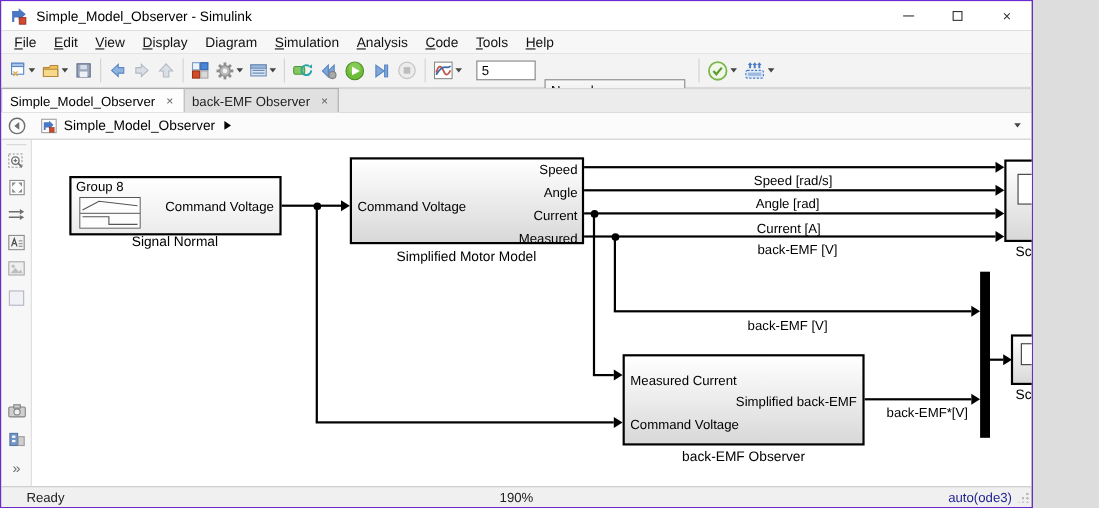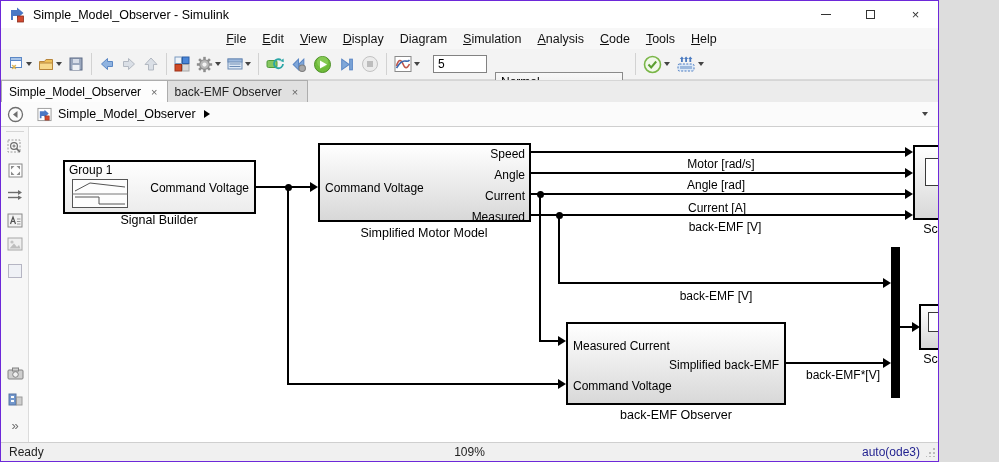--- a/index.html
+++ b/index.html
@@ -12,21 +12,21 @@
   .titlebar .app-icon { margin-left:9px; width:16px; height:16px; }
   .titlebar .title { font-size:12.5px; color:#000; margin-left:7px; }
   .win-controls { margin-left:auto; display:flex; height:100%; }
   .win-btn { width:45px; height:100%; display:flex; align-items:center; justify-content:center;
              color:#333; font-size:13px; cursor:default; }
   .glyph-min { width:10px; height:1px; background:#333; display:inline-block; }
   .glyph-max { width:9px; height:9px; border:1px solid #333; display:inline-block; }
 
   
   .menubar { height:21px; background:#f7f7f7; display:flex; align-items:center; padding-left:4px;
-             font-size:12.5px; flex:0 0 21px;justify-content:center; }
+             font-size:12.5px; flex:0 0 21px; }
   .menu-item { padding:2px 8px; color:#111; cursor:default; }
 
   
   .toolbar { height:31px; background:#f3f3f3; border-bottom:1px solid #d9d9d9;
              display:flex; align-items:center; padding-left:4px; flex:0 0 31px; }
   .tb-btn { height:24px; min-width:22px; display:flex; align-items:center; justify-content:center;
             padding:0 2px; border:1px solid transparent; }
   .caret { width:0; height:0; border-left:3.5px solid transparent; border-right:3.5px solid transparent;
            border-top:4px solid #444; margin-left:2px; }
   .tb-sep { width:1px; height:22px; background:#d2d2d2; margin:0 4px; }
@@ -75,21 +75,21 @@
   .arr { position:absolute; width:0; height:0; border-left:8px solid #000;
          border-top:5px solid transparent; border-bottom:5px solid transparent; }
   .dot { position:absolute; width:7px; height:7px; border-radius:50%; background:#000; }
   .scope-screen { position:absolute; background:#fff; border:1.5px solid #3a3a3a; }
   .mux { position:absolute; background:#000; }
   .sb-plot { position:absolute; left:7px; top:17px; }
 
   
   .statusbar { height:19px; background:#f0f0f0; border-top:1px solid #cfcfcf; display:flex;
                align-items:center; font-size:12px; color:#222; position:relative; flex:0 0 19px; }
-  .st-left { padding-left:8px; }
+  .st-left { padding-left:23px; }
   .st-center { position:absolute; left:50%; transform:translateX(-50%); }
   .st-right { margin-left:auto; display:flex; align-items:center; }
   .st-solver { color:#1f1f8f; }
   .grip { width:10px; height:10px; margin:0 2px 0 6px;
           background:
             radial-gradient(circle at 8px 2px,#bbb 1px,transparent 1.3px),
             radial-gradient(circle at 8px 6px,#bbb 1px,transparent 1.3px),
             radial-gradient(circle at 4px 6px,#bbb 1px,transparent 1.3px),
             radial-gradient(circle at 8px 10px,#bbb 1px,transparent 1.3px),
             radial-gradient(circle at 4px 10px,#bbb 1px,transparent 1.3px),
@@ -363,30 +363,30 @@
           <rect x="3" y="4" width="3" height="2" fill="#fff"></rect>
           <rect x="3" y="8" width="3" height="2" fill="#fff"></rect>
         </svg>
       </div>
       <div class="sb-icon sb-expand" style="top:291px">»</div>
     </div>
 
     <div class="canvas">
 
       <div class="blk blk-light" style="left:34px; top:33px; width:193px; height:54px;">
-        <span class="portlab" style="left:4px; top:1px;">Group 1</span>
+        <span class="portlab" style="left:4px; top:1px;">Group 8</span>
         <svg class="sb-plot" width="56" height="29" viewBox="0 0 56 29">
           <rect x="0.5" y="0.5" width="55" height="28" fill="#fdfdfd" stroke="#555"></rect>
           <polyline points="3,12 18,4 53,8" fill="none" stroke="#555"></polyline>
           <line x1="0.5" y1="15" x2="55.5" y2="15" stroke="#777"></line>
           <polyline points="3,18 27,18 27,25 53,25" fill="none" stroke="#555"></polyline>
         </svg>
         <span class="portlab" style="right:5px; top:19px;">Command Voltage</span>
       </div>
-      <div class="caption" style="left:130px; top:86px;">Signal Builder</div>
+      <div class="caption" style="left:130px; top:86px;">Signal Normal</div>
 
       <div class="blk" style="left:289px; top:16px; width:213px; height:79px;">
         <span class="portlab" style="left:5px; top:36px;">Command Voltage</span>
         <span class="portlab" style="right:4px; top:2px;">Speed</span>
         <span class="portlab" style="right:4px; top:23px;">Angle</span>
         <span class="portlab" style="right:4px; top:44px;">Current</span>
         <span class="portlab" style="right:4px; top:65px;">Measured</span>
       </div>
       <div class="caption" style="left:395px; top:99px;">Simplified Motor Model</div>
 
@@ -434,31 +434,31 @@
       <div class="wire" style="left:529px; top:88px; width:2px; height:68px;"></div>
       <div class="wire" style="left:529px; top:155px; width:325px; height:2px;"></div>
       <div class="arr" style="left:854px; top:151px;"></div>
 
       <div class="wire" style="left:757px; top:235px; width:97px; height:2px;"></div>
       <div class="arr" style="left:854px; top:231px;"></div>
 
       <div class="wire" style="left:871px; top:199px; width:12px; height:2px;"></div>
       <div class="arr" style="left:883px; top:195px;"></div>
 
-      <div class="siglabel" style="left:692px; top:30px;">Motor [rad/s]</div>
+      <div class="siglabel" style="left:692px; top:30px;">Speed [rad/s]</div>
       <div class="siglabel" style="left:687px; top:51px;">Angle [rad]</div>
       <div class="siglabel" style="left:688px; top:74px;">Current [A]</div>
       <div class="siglabel" style="left:696px; top:93px;">back-EMF [V]</div>
       <div class="siglabel" style="left:687px; top:162px;">back-EMF [V]</div>
       <div class="siglabel" style="left:802px; top:241px;padding-left:24px;">back-EMF*[V]</div>
     </div>
   </div>
 
   <div class="statusbar">
     <span class="st-left">Ready</span>
-    <span class="st-center">109%</span>
+    <span class="st-center">190%</span>
     <span class="st-right">
       <span class="st-solver">auto(ode3)</span>
       <span class="grip"></span>
     </span>
   </div>
 
 </div>
 
 </body></html>

